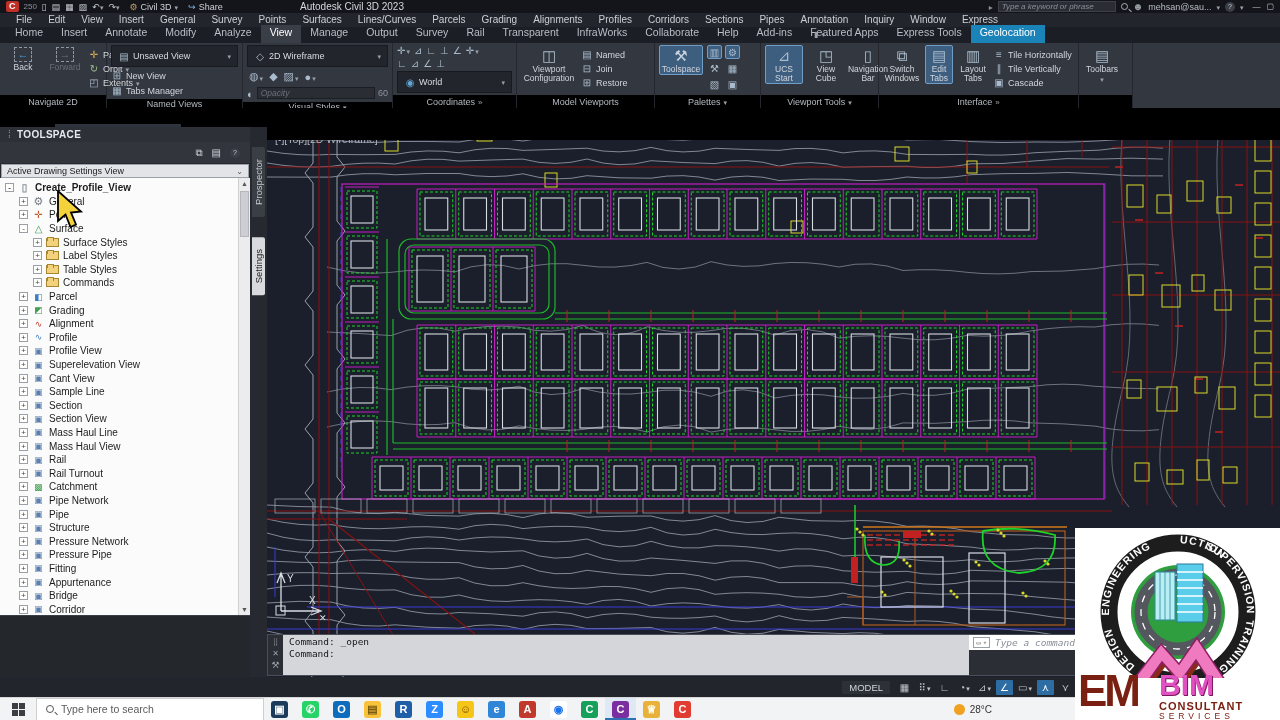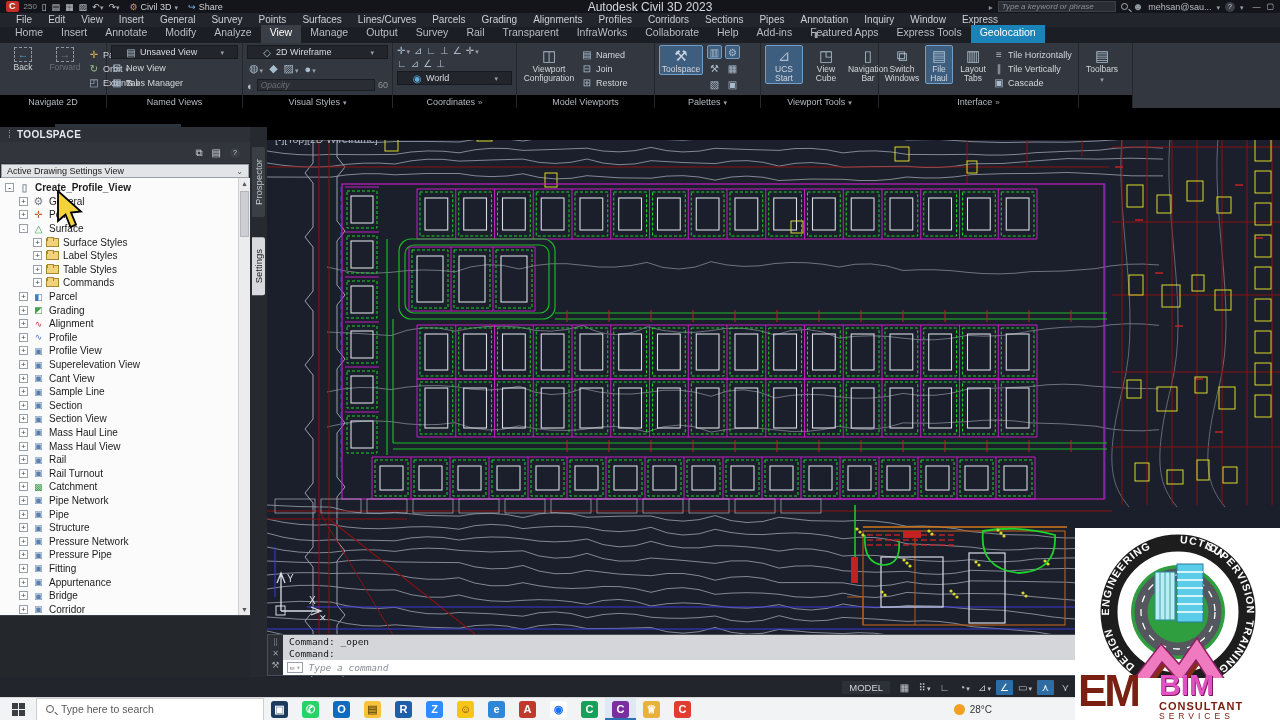--- a/index.html
+++ b/index.html
@@ -8,21 +8,21 @@
 
 
 .titlebar{position:absolute;left:0;top:0;width:1280px;height:13px;background:#13151a;display:flex;align-items:center;gap:5px;padding:0 6px;font-size:9px;color:#b9bdc5;z-index:10}
 .badge{background:#c03026;color:#fff;font-weight:bold;font-size:9px;padding:0 3px;height:11px;line-height:11px;border-radius:2px}
 .badge-num{color:#8a8f98;font-size:8px}
 .qat{display:flex;gap:5px;align-items:center}
 .qi{font-size:9px;color:#c6cbd3;display:flex;align-items:center}
 .ws{display:flex;align-items:center;gap:3px;margin-left:5px;color:#ccd0d6}
 .gear-g::before{content:"⚙";color:#c96}
 .share-g::before{content:"↪";color:#7fb2e0}
-.title-center{position:absolute;left:310px;width:680px;text-align:center;font-size:12px;color:#d4d8de;pointer-events:none}
+.title-center{position:absolute;left:300px;width:680px;text-align:left;font-size:10px;color:#d4d8de;pointer-events:none}
 .tb-right{margin-left:auto;display:flex;align-items:center;gap:5px}
 .caret-g::before{content:"▸";color:#8a8f98;font-size:8px}
 .search-kw{width:118px;height:11px;background:#2a2d34;border:1px solid #3c4049;color:#8a8f98;font-style:italic;font-size:8px;padding:0 3px;display:flex;align-items:center}
 .mag{width:7px;height:7px;border:1.2px solid #aab0b8;border-radius:50%;position:relative;flex:none}
 .mag::after{content:"";position:absolute;left:6px;top:6px;width:4px;height:1.2px;background:#aab0b8;transform:rotate(45deg)}
 .person-g::before{content:"☻";color:#9aa0a8;font-size:10px}
 .ddg::before{content:"▾";font-size:7px;color:#9ba0a8}
 .helpdot{width:10px;height:10px;border-radius:50%;background:#3a3e46;color:#cdd2d9;font-size:7px;display:flex;align-items:center;justify-content:center}
 .winbtns{display:flex;gap:6px;color:#c6cbd3;font-size:8px;margin-left:4px}
 
@@ -70,21 +70,21 @@
 .g-cube::before{content:"◳"}
 .g-nav::before{content:"▯"}
 .g-sw::before{content:"⧉"}
 .g-ft::before{content:"▤"}
 .g-lt::before{content:"▥"}
 .g-th::before{content:"≡"}
 .g-tv::before{content:"∥"}
 .g-ca::before{content:"▣"}
 .g-tb::before{content:"▤"}
 .g-cmdbox::before{content:"▭"}
-.drop{display:flex;align-items:center;gap:3px;background:#22252b;border:1px solid #171a1f;height:14px;font-size:9px;color:#d8dce2;padding:0 13px}
+.drop{display:flex;align-items:center;gap:3px;background:#22252b;border:1px solid #171a1f;height:22px;font-size:9px;color:#d8dce2;padding:0 6px}
 .drop .ddg{margin-left:auto}
 .vsrow{display:flex;gap:6px;align-items:center;height:15px;padding:0 2px}
 .vsbtn{display:flex;align-items:center;gap:1px;color:#a9bccd;font-size:11px}
 .vsbtn .gl{font-size:11px}
 .oprow{display:flex;align-items:center;gap:3px;height:14px}
 .toggle::before{content:"◐";color:#a9bccd;font-size:11px}
 .opfield{flex:1;background:#2a2d33;border:1px solid #1a1d22;color:#6a6f78;font-size:8.5px;font-style:italic;height:12px;padding:0 3px;display:flex;align-items:center}
 .opval{font-size:9px;color:#8e939b}
 .cgrid{display:flex;flex-wrap:wrap;width:90px;gap:2px 4px}
 .ctool{display:flex;align-items:center;font-size:10px;color:#a9bccd;gap:1px}
@@ -137,21 +137,21 @@
 .canvas{position:absolute;left:267px;top:127px;width:1013px;height:550px;background:#1a1f2b;overflow:hidden}
 .canvas svg{position:absolute;left:0;top:0}
 .vplabel{position:absolute;left:8px;top:6px;font-size:10.5px;color:#aeb3bc;z-index:5}
 
 
 .cmdwin{position:absolute;left:267px;top:634px;width:813px;height:42px;border:1px solid #4a4e56;display:flex;background:#2b2e34;z-index:30}
 .cmd-side{width:15px;display:flex;flex-direction:column;align-items:center;color:#9aa0a8;font-size:9px;padding-top:1px;gap:2px}
 .grip-g::before{content:"⣿";font-size:7px;color:#8a8f98}
 .close-g::before{content:"✕";font-size:8px}
 .wrench-g::before{content:"⚒";font-size:9px;margin-top:6px}
-.cmd-main{flex:1;display:flex;flex-direction:column}
+.cmd-main{flex:1;display:flex;flex-direction:row}
 .cmd-hist{flex:1;background:#d5d6d9;font-family:"DejaVu Sans Mono",monospace;font-size:9.5px;color:#16181c;padding:1px 6px;line-height:11.5px}
 .cmd-input{height:15px;background:#fff;display:flex;align-items:center;gap:5px;padding:0 4px;font-family:"DejaVu Sans Mono",monospace;font-size:9.5px;color:#8a8f98;font-style:italic}
 .cmd-ic{border:1px solid #9aa0a8;font-size:7px;color:#555;padding:0 2px;height:11px;display:flex;align-items:center;gap:2px;font-style:normal;flex:none}
 
 
 .statusbar{position:absolute;left:0;top:677px;width:1280px;height:20px;background:#22252b;display:flex;align-items:center;justify-content:flex-end;padding-right:206px;gap:3px;z-index:10}
 .sb-model{font-size:9.5px;color:#d2d6dc;padding:1px 7px;background:#2c3037;border-radius:1px;margin-right:3px}
 .sbi{min-width:17px;height:15px;display:flex;align-items:center;justify-content:center;color:#bfc4cb;font-size:10px;gap:1px;padding:0 2px;border-radius:1px}
 .sbi.hl{background:#2e6da4;color:#fff}
 .sbi .ddg::before{color:inherit}
@@ -511,21 +511,21 @@
     </div>
 
     <div class="panel" style="width:200px">
       <div class="pbody">
         <div class="bigbtn">
             <span class="bic g-sw"></span>
             <span>Switch Windows</span>
           </div>
         <div class="bigbtn hl" style="width:28px">
             <span class="bic g-ft"></span>
-            <span>File Haul</span>
+            <span>Edit Tabs</span>
           </div>
         <div class="bigbtn" style="width:32px">
             <span class="bic g-lt"></span>
             <span>Layout Tabs</span>
           </div>
         <div class="scol" style="padding-top:3px">
           <div class="srow">
               <span class="si g-th"></span>
               <span>Tile Horizontally</span>
             </div>

